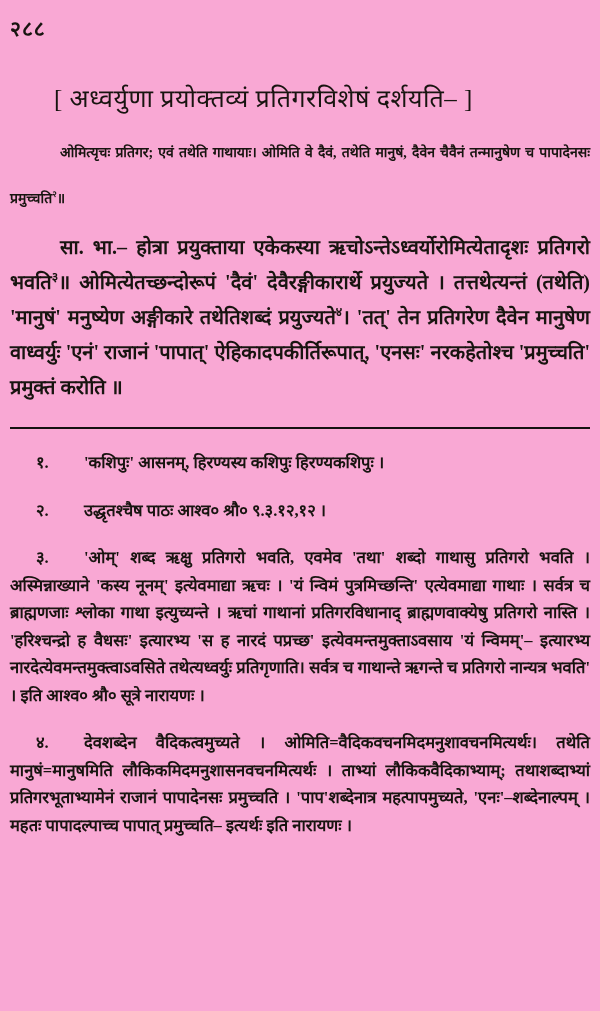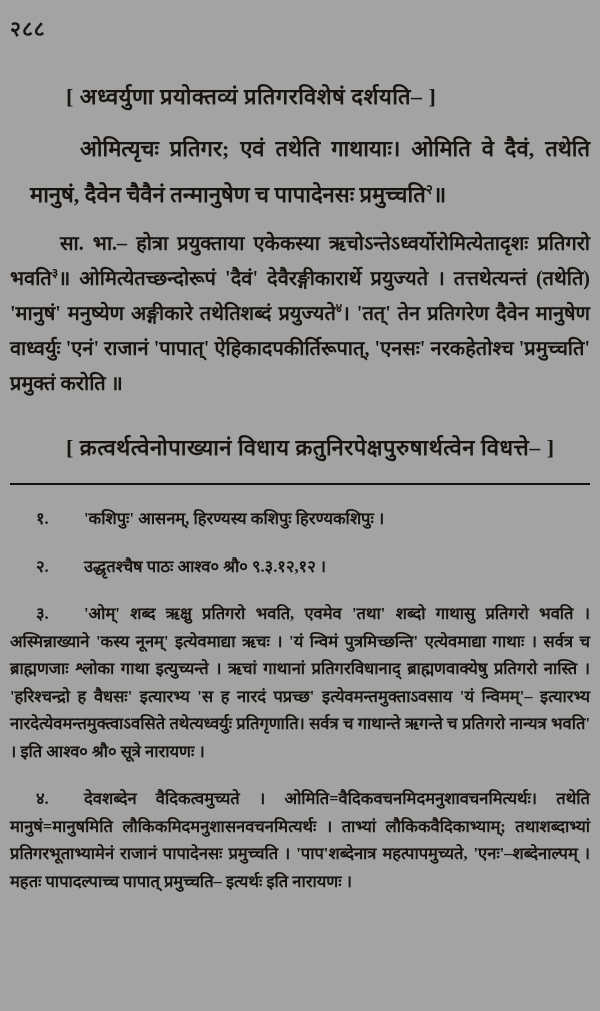--- a/index.html
+++ b/index.html
@@ -4,21 +4,21 @@
 <style>
   html, body { margin: 0; padding: 0; }
   body {
     width: 600px; height: 1011px;
     background: #e9e7e2;
     font-family: "Liberation Serif", "DejaVu Serif", serif;
   }
   .page {
     position: relative;
     width: 600px; height: 1011px;
-    background: #a3a3a3;
+    background: #f9a8d4;
     color: #181410;
     overflow: hidden;
     box-sizing: border-box;
     padding: 10px 10px 12px 10px;
   }
   .header {
     display: flex;
     align-items: baseline;
     margin-top: 4px;
     height: 34px;
@@ -40,33 +40,32 @@
   p { margin: 0; }
   .para {
     font-size: 20px;
     line-height: 36px;
     font-weight: bold;
     text-align: justify;
   }
   .intro { margin-top: 40px; }
   .bracket {
     margin-top: 32px;
-    margin-left: 56px;
-    font-size: 22px;
-    font-weight: bold;
+    margin-left: 44px;
+    font-size: 25px;
+    font-weight: normal;
     letter-spacing: 0.5px;
   }
   .mantra {
     margin-top: 16px;
-    font-size: 22px;
+    font-size: 14px;
     line-height: 46px;
     font-weight: bold;
     text-align: justify;
     text-indent: 50px;
-    margin-left: 20px;
   }
   .commentary {
     margin-top: 8px;
     text-indent: 50px;
     line-height: 35px;
   }
   sup.fnref {
     font-size: 0.62em;
     vertical-align: super;
     line-height: 0;
@@ -102,21 +101,20 @@
     <span class="page-num">२८८</span>
   </div>
 
 
   <p class="bracket">[ अध्वर्युणा प्रयोक्तव्यं प्रतिगरविशेषं दर्शयति– ]</p>
 
   <p class="mantra"><span>ओमित्यृचः प्रतिगर; एवं तथेति गाथायाः। ओमिति वे दैवं, तथेति मानुषं, दैवेन चैवैनं तन्मानुषेण च पापादेनसः प्रमुच्चति</span><sup class="fnref">२</sup><span>॥</span></p>
 
   <p class="para commentary"><span>सा. भा.– होत्रा प्रयुक्ताया एकेकस्या ऋचोऽन्तेऽध्वर्योरोमित्येतादृशः प्रतिगरो भवति</span><sup class="fnref">३</sup><span>॥ ओमित्येतच्छन्दोरूपं 'दैवं' देवैरङ्गीकारार्थे प्रयुज्यते । तत्तथेत्यन्तं (तथेति) 'मानुषं' मनुष्येण अङ्गीकारे तथेतिशब्दं प्रयुज्यते</span><sup class="fnref">४</sup><span>। 'तत्' तेन प्रतिगरेण दैवेन मानुषेण वाध्वर्युः 'एनं' राजानं 'पापात्' ऐहिकादपकीर्तिरूपात्, 'एनसः' नरकहेतोश्च 'प्रमुच्चति' प्रमुक्तं करोति ॥</span></p>
 
-  <p class="bracket" style="margin-top:30px;">[ क्रत्वर्थत्वेनोपाख्यानं विधाय क्रतुनिरपेक्षपुरुषार्थत्वेन विधत्ते– ]</p>
 
 
   <hr class="rule">
 
   <div class="footnotes">
     <p class="footnote"><span class="fn-num">१.</span><span class="fn-gap"></span><span>'कशिपुः' आसनम्, हिरण्यस्य कशिपुः हिरण्यकशिपुः ।</span></p>
     <p class="footnote"><span class="fn-num">२.</span><span class="fn-gap"></span><span>उद्धृतश्चैष पाठः आश्व० श्रौ० ९.३.१२,१२ ।</span></p>
     <p class="footnote"><span class="fn-num">३.</span><span class="fn-gap"></span><span>'ओम्' शब्द ऋक्षु प्रतिगरो भवति, एवमेव 'तथा' शब्दो गाथासु प्रतिगरो भवति । अस्मिन्नाख्याने 'कस्य नूनम्' इत्येवमाद्या ऋचः । 'यं न्विमं पुत्रमिच्छन्ति' एत्येवमाद्या गाथाः । सर्वत्र च ब्राह्मणजाः श्लोका गाथा इत्युच्यन्ते । ऋचां गाथानां प्रतिगरविधानाद् ब्राह्मणवाक्येषु प्रतिगरो नास्ति । 'हरिश्चन्द्रो ह वैधसः' इत्यारभ्य 'स ह नारदं पप्रच्छ' इत्येवमन्तमुक्ताऽवसाय 'यं न्विमम्'– इत्यारभ्य नारदेत्येवमन्तमुक्त्वाऽवसिते तथेत्यध्वर्युः प्रतिगृणाति। सर्वत्र च गाथान्ते ऋगन्ते च प्रतिगरो नान्यत्र भवति' । इति आश्व० श्रौ० सूत्रे नारायणः ।</span></p>
     <p class="footnote"><span class="fn-num">४.</span><span class="fn-gap"></span><span>देवशब्देन वैदिकत्वमुच्यते । ओमिति=वैदिकवचनमिदमनुशावचनमित्यर्थः। तथेति मानुषं=मानुषमिति लौकिकमिदमनुशासनवचनमित्यर्थः । ताभ्यां लौकिकवैदिकाभ्याम्; तथाशब्दाभ्यां प्रतिगरभूताभ्यामेनं राजानं पापादेनसः प्रमुच्चति । 'पाप'शब्देनात्र महत्पापमुच्यते, 'एनः'–शब्देनाल्पम् । महतः पापादल्पाच्च पापात् प्रमुच्चति– इत्यर्थः इति नारायणः ।</span></p>
   </div>

